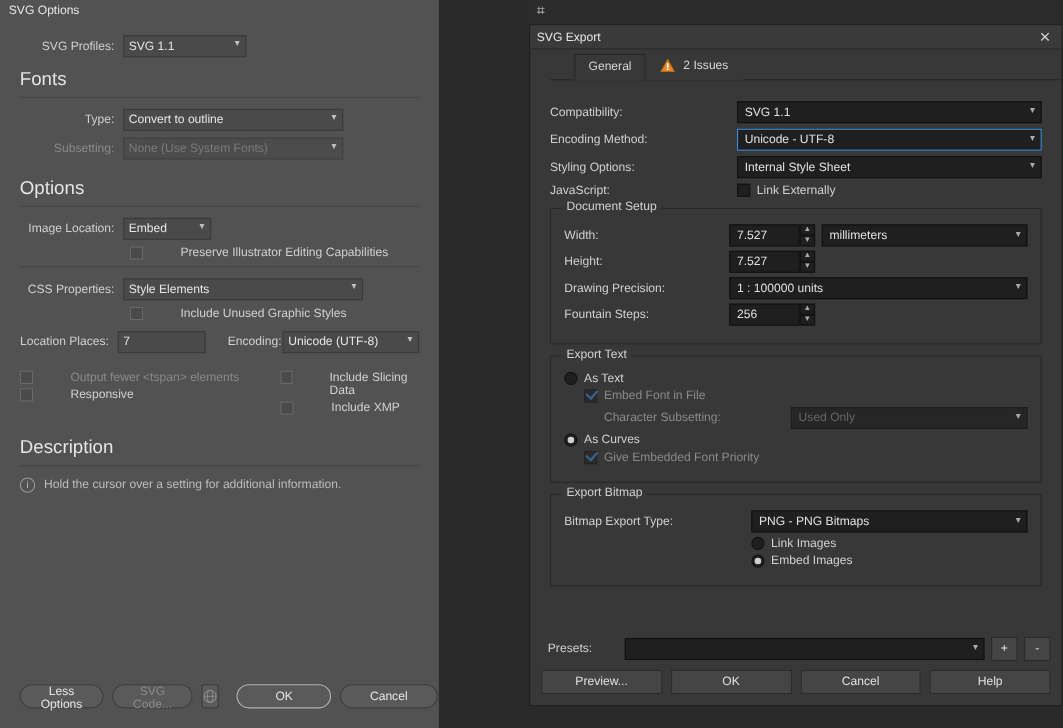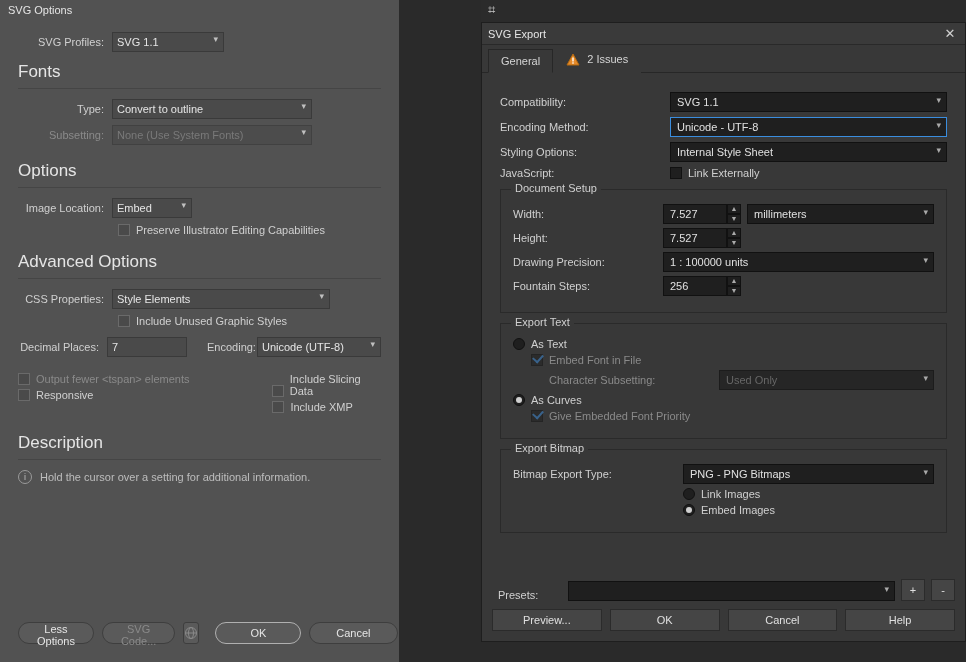--- a/index.html
+++ b/index.html
@@ -15,40 +15,40 @@
 .lbl-dim { color:#8a8a8a; }
 
 .ai-select { background:#4a4a4a; border:1px solid #3a3a3a; color:#e5e5e5; height:20px; font-size:11px; padding:0 4px; appearance:none; position:relative; }
 .ai-select::after{}
 .sel-wrap { position:relative; display:inline-block; }
 .sel-wrap::after { content:"\25BE"; position:absolute; right:6px; top:2px; color:#c0c0c0; font-size:9px; pointer-events:none; }
 
 .ai-input { background:#4a4a4a; border:1px solid #3a3a3a; color:#e5e5e5; height:20px; font-size:11px; padding:0 4px; }
 
 .ai-check { width:12px; height:12px; background:#4a4a4a; border:1px solid #6a6a6a; display:inline-block; margin-right:6px; vertical-align:middle; position:relative; }
-.check-row { display:flex; align-items:flex-end; margin:4px 0 4px 0; }
+.check-row { display:flex; align-items:flex-start; margin:4px 0 4px 0;gap:28px; }
 .check-row span { vertical-align:middle; }
 .dim { color:#8a8a8a; }
 
 .section-hdr { color:#e5e5e5; margin-top:10px; margin-bottom:2px; font-size:17px; }
 .hr { border-top:1px solid #454545; margin:6px 0 10px 0; }
 
 .left-buttons { position:absolute; left:18px; right:18px; bottom:18px; display:flex; align-items:flex-start; gap:8px; }
 .ai-btn { background:#5a5a5a; border:1px solid #3e3e3e; border-radius:12px; color:#e5e5e5; height:22px; padding:0 18px; font-size:11px; }
 .ai-btn.default { border:1.5px solid #b0b0b0; }
 .ai-iconbtn { background:#5a5a5a; border:1px solid #3e3e3e; border-radius:3px; width:26px; height:22px; display:flex; align-items:center; justify-content:center; color:#8a8a8a; }
 .spacer { flex:1; }
 
 
 .right-dialog { position:absolute; left:481px; top:22px; width:485px; height:620px; background:#383838; color:#d0d0d0; font-size:11px; border:1px solid #1e1e1e; }
 .right-titlebar { background:#3a3a3a; height:22px; display:flex; align-items:center; padding:0 6px; color:#e5e5e5; border-bottom:1px solid #292929;}
 .right-titlebar .ttl{ flex:1; }
 .close-x { width:18px; text-align:center; color:#d0d0d0; font-size:13px; }
 
-.tabs { display:flex; border-bottom:1px solid #272727; padding-left:6px; height:28px; align-items:flex-end;}
+.tabs { display:flex; border-bottom:1px solid #272727; padding-left:22px; height:28px; align-items:flex-end;margin-left:18px;}
 .tab { padding:5px 12px; font-size:11px; color:#d5d5d5; border:1px solid transparent; position:relative; top:1px; background:#383838;}
 .tab.active { border:1px solid #272727; border-bottom:1px solid #383838; background:#383838; }
 .tab .warn-ico { width:14px; height:14px; display:inline-block; vertical-align:middle; margin-right:4px; }
 
 .right-body { padding:14px 18px 6px 18px; }
 .r-row { display:flex; align-items:center; margin:5px 0; }
 .r-lbl { width:170px; color:#d0d0d0; }
 .cd-select { flex:1; background:#1f1f1f; border:1px solid #111; color:#e0e0e0; height:20px; font-size:11px; padding:0 6px; appearance:none; }
 .cd-select.hi { border:1px solid #3a8dde; }
 .cd-sel-wrap { position:relative; display:flex; flex:1; }
@@ -62,21 +62,21 @@
 .cd-check.checked::after { content:""; position:absolute; left:1px; top:-1px; width:8px; height:5px; border-left:2px solid #3a8dde; border-bottom:2px solid #3a8dde; transform:rotate(-48deg); }
 .cd-radio { width:12px; height:12px; border-radius:50%; background:#1f1f1f; border:1px solid #111; display:inline-block; margin-right:6px; vertical-align:middle; position:relative; }
 .cd-radio.checked::after { content:""; position:absolute; left:2px; top:2px; width:6px; height:6px; border-radius:50%; background:#d0d0d0; }
 
 .fieldset { border:1px solid #2a2a2a; padding:10px 12px 12px 12px; margin:10px 0 4px 0; position:relative; }
 .fieldset .legend { position:absolute; top:-8px; left:10px; background:#383838; padding:0 4px; color:#d0d0d0; font-size:11px; }
 .fs-row { display:flex; align-items:center; margin:4px 0; }
 .fs-lbl { width:150px; }
 
 .right-footer { position:absolute; left:10px; right:10px; bottom:10px; }
-.presets-row { display:flex; align-items:flex-end; gap:6px; margin-bottom:8px; }
+.presets-row { display:flex; align-items:center; gap:6px; margin-bottom:8px; }
 .presets-row .plbl { width:70px; padding-left:6px;}
 .cd-btn { background:#454545; border:1px solid #2b2b2b; color:#e0e0e0; height:22px; font-size:11px; flex:1; }
 .cd-sq { width:24px; flex:none; }
 .btn-row { display:flex; gap:8px; }
 
 
 .bg-strip { position:absolute; left:481px; top:0; width:485px; height:22px; background:#2b2b2b; }
 .bg-icon { position:absolute; left:488px; top:2px; color:#c7c7c7; font-size:13px; }
 </style>
 </head>
@@ -117,34 +117,33 @@
       <div class="lbl" style="width:94px">Image Location:</div>
       <div class="sel-wrap" style="width:80px">
         <select class="ai-select" style="width:80px"><option>Embed</option></select>
       </div>
     </div>
     <div class="check-row" style="margin-left:100px">
       <span class="ai-check"></span>
       <span>Preserve Illustrator Editing Capabilities</span>
     </div>
 
-    <div class="section-hdr" style="margin-top:16px">Advanced Options</div>
     <div class="hr"></div>
     <div class="row">
       <div class="lbl" style="width:94px">CSS Properties:</div>
       <div class="sel-wrap" style="width:218px">
         <select class="ai-select" style="width:218px"><option>Style Elements</option></select>
       </div>
     </div>
     <div class="check-row" style="margin-left:100px">
       <span class="ai-check"></span>
       <span>Include Unused Graphic Styles</span>
     </div>
     <div class="row" style="margin-top:10px">
-      <div class="lbl" style="width:94px">Decimal Places:</div>
+      <div class="lbl" style="width:94px">Location Places:</div>
       <input class="ai-input" style="width: 80px;" value="7">
       <div class="lbl" style="width:70px;padding-left:20px">Encoding:</div>
       <div class="sel-wrap" style="width:124px">
         <select class="ai-select" style="width:124px"><option>Unicode (UTF-8)</option></select>
       </div>
     </div>
 
     <div style="display:flex;margin-top:12px">
       <div style="width:270px">
         <div class="check-row dim">

